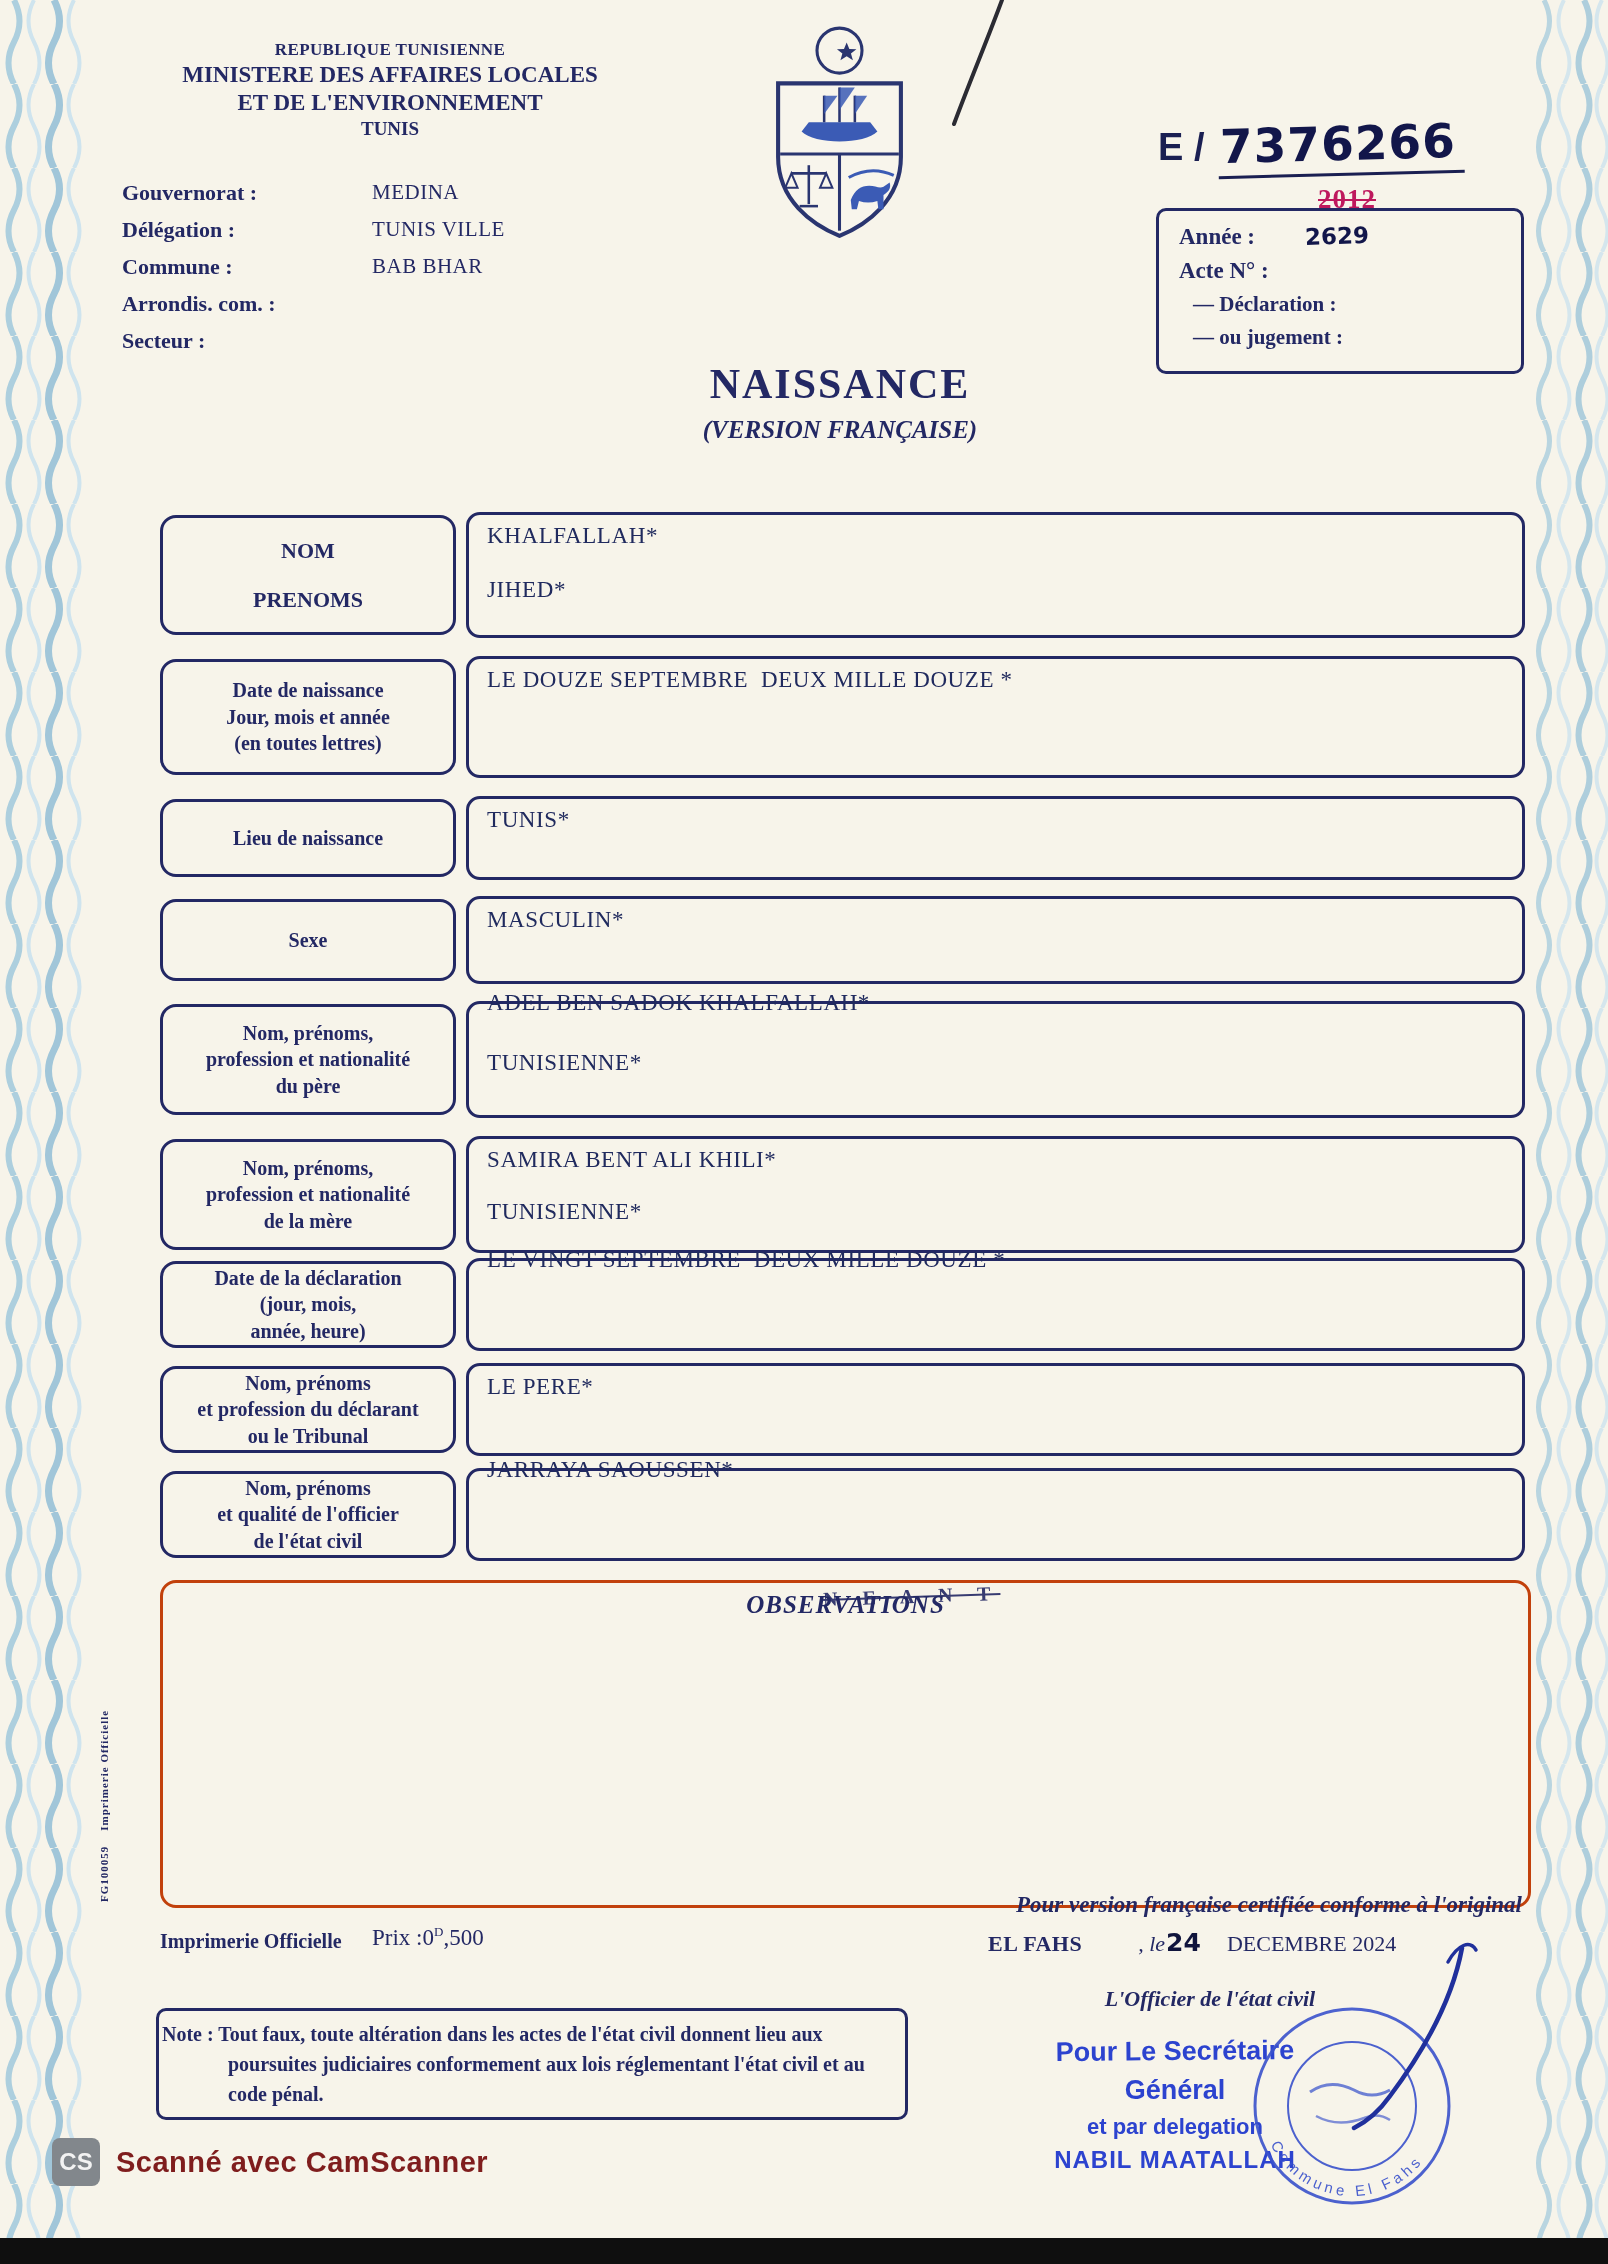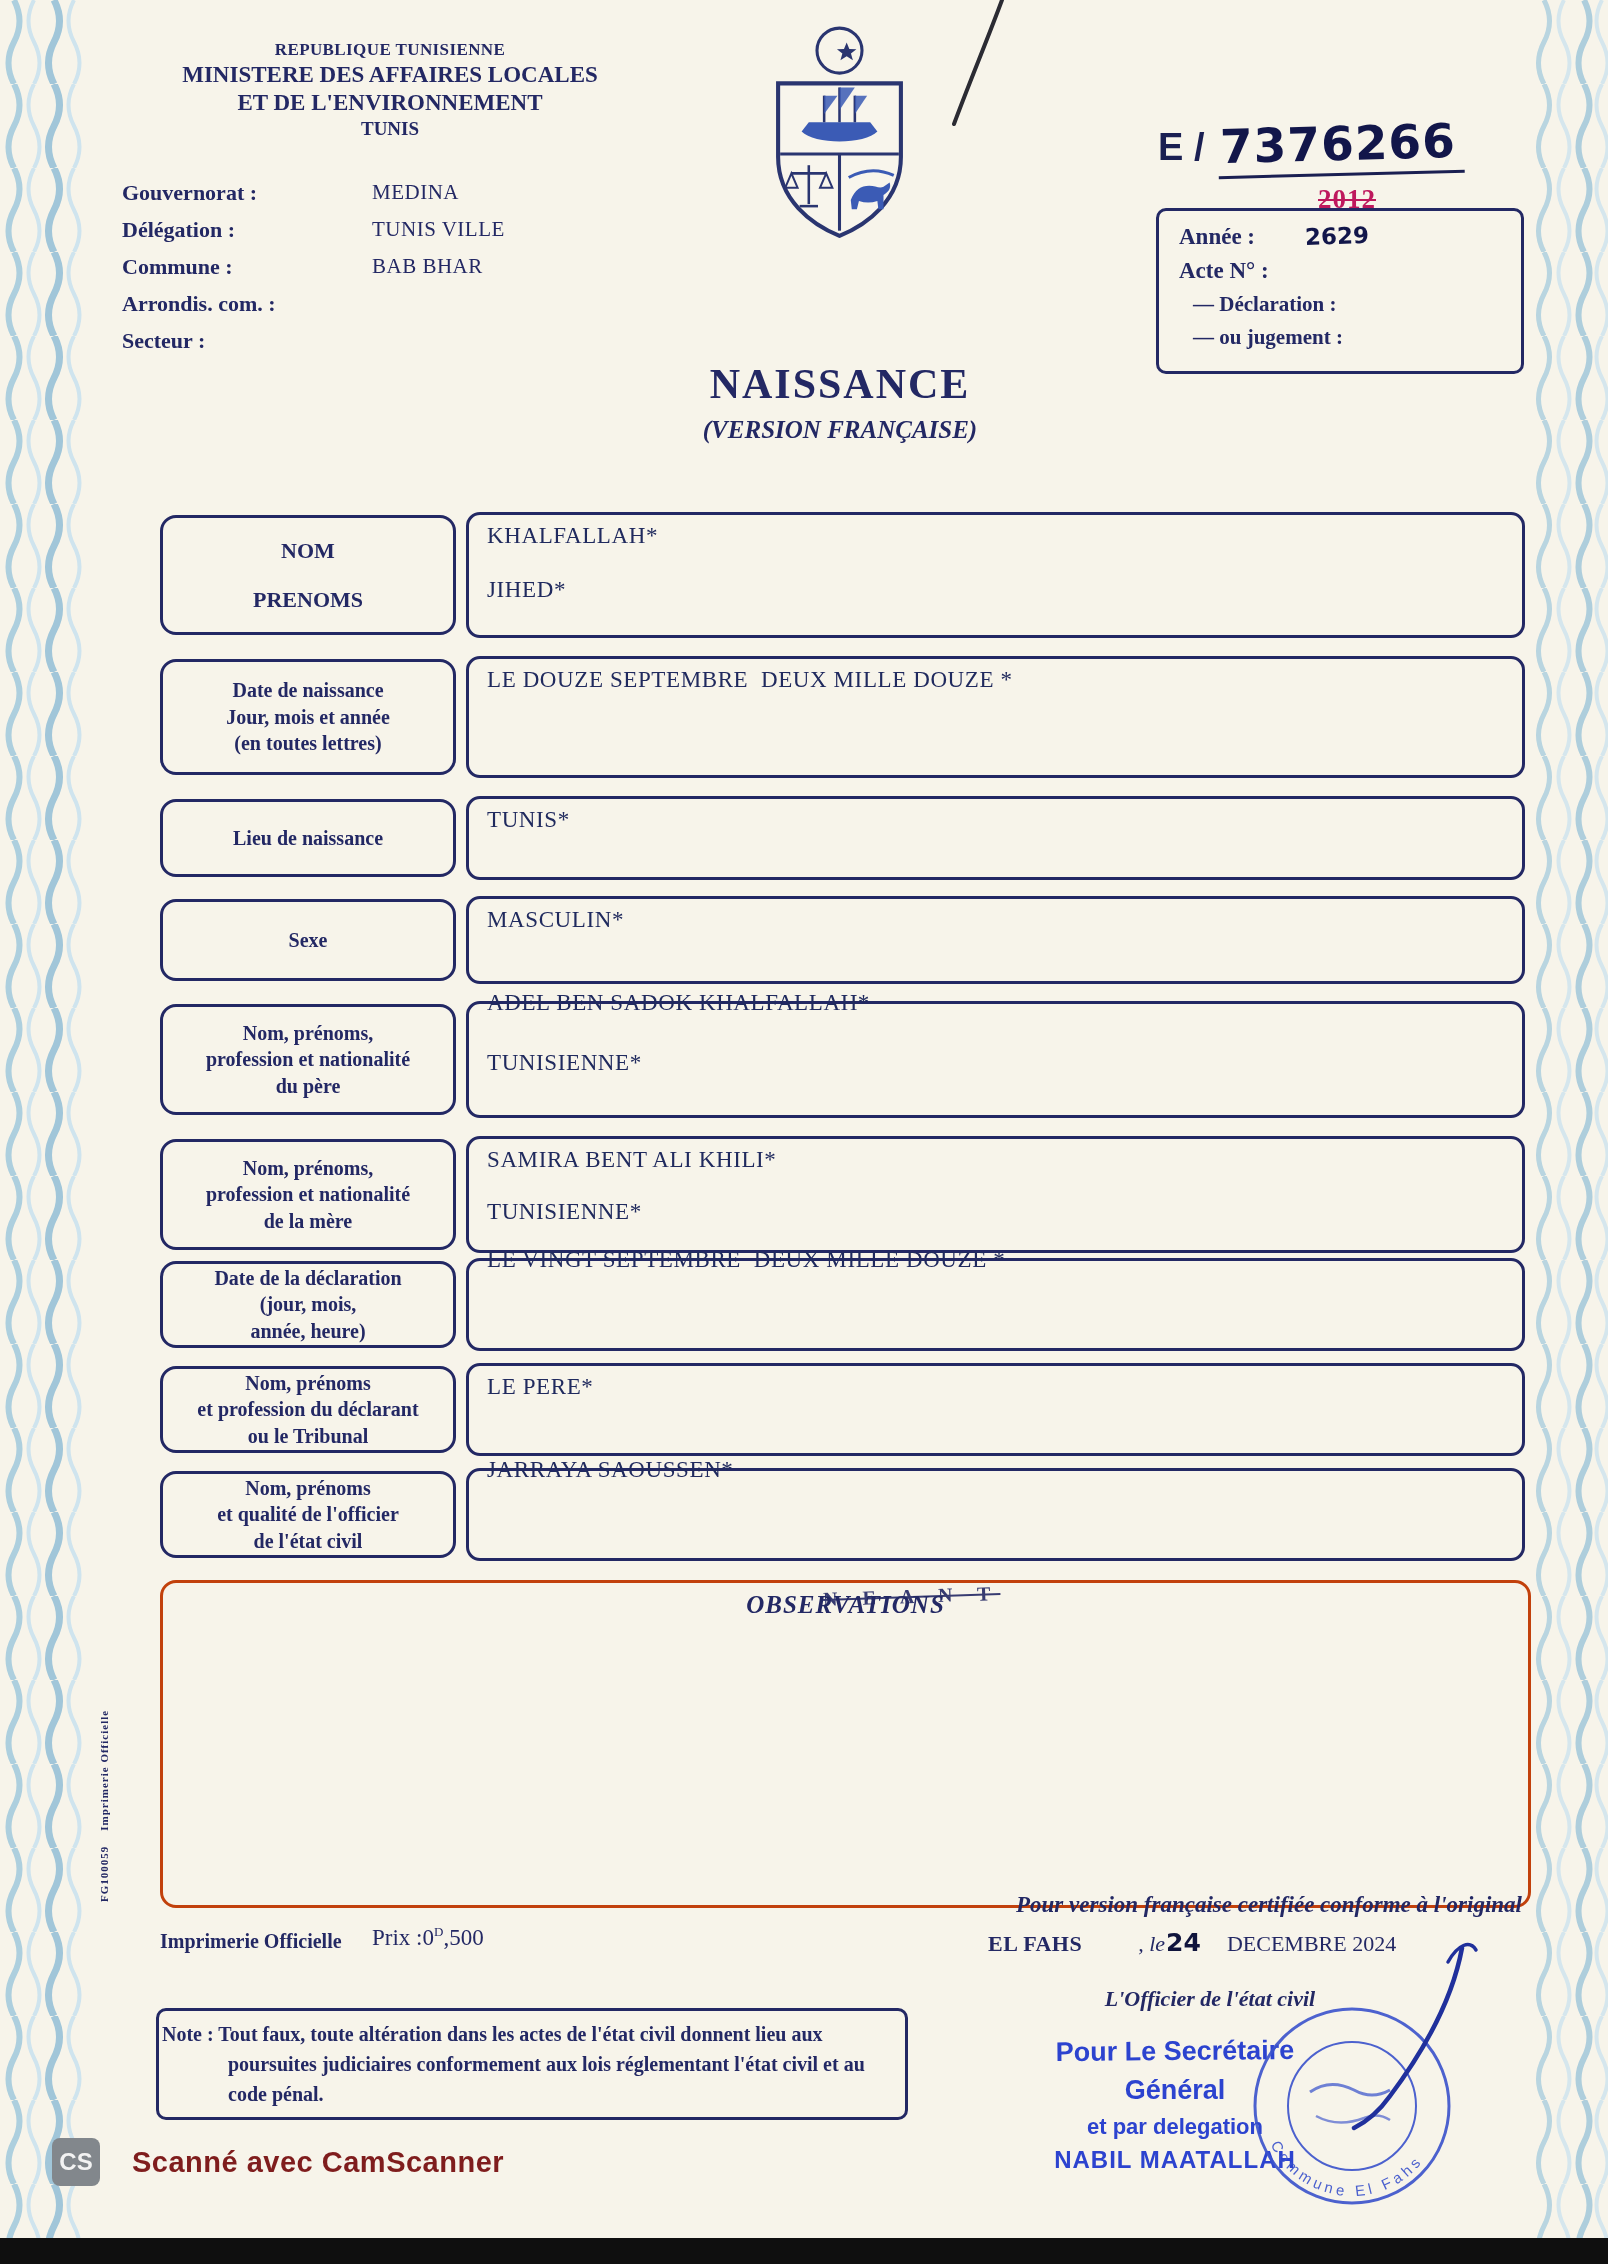--- a/index.html
+++ b/index.html
@@ -79,21 +79,21 @@
   .sidecode{position:absolute;left:98px;top:1902px;transform-origin:0 0;transform:rotate(-90deg);
             font-size:11px;letter-spacing:1px;font-weight:bold;color:#232864;white-space:pre;}
 
   .stamp{position:absolute;left:1010px;top:2036px;width:330px;text-align:center;color:#2c43cf;
          font-family:"Liberation Sans",sans-serif;font-weight:700;}
   .s1{font-size:27px;transform:rotate(-.5deg);}
   .s2{font-size:27px;margin-top:8px;}
   .s3{font-size:22px;margin-top:8px;font-weight:600;}
   .s4{font-size:24px;margin-top:6px;letter-spacing:1px;}
 
-  .cam{position:absolute;left:52px;top:2138px;display:flex;align-items:center;gap:32px;}
+  .cam{position:absolute;left:52px;top:2138px;display:flex;align-items:center;gap:16px;}
   .cs-logo{width:48px;height:48px;background:#82878c;border-radius:8px;color:#f2f2f2;
            font-family:"Liberation Sans",sans-serif;font-weight:bold;font-size:24px;
            display:flex;align-items:center;justify-content:center;}
   .cs-text{font-family:Liberation Sans, sans-serif;font-size:29px;color:#7f1d1d;font-weight:600;letter-spacing:.5px;}
   .bottombar{position:absolute;left:0;right:0;bottom:0;height:26px;background:#0f0f0f;}
 
   .overlay{position:absolute;left:0;top:0;pointer-events:none;}
 </style>
 </head>
 <body>

